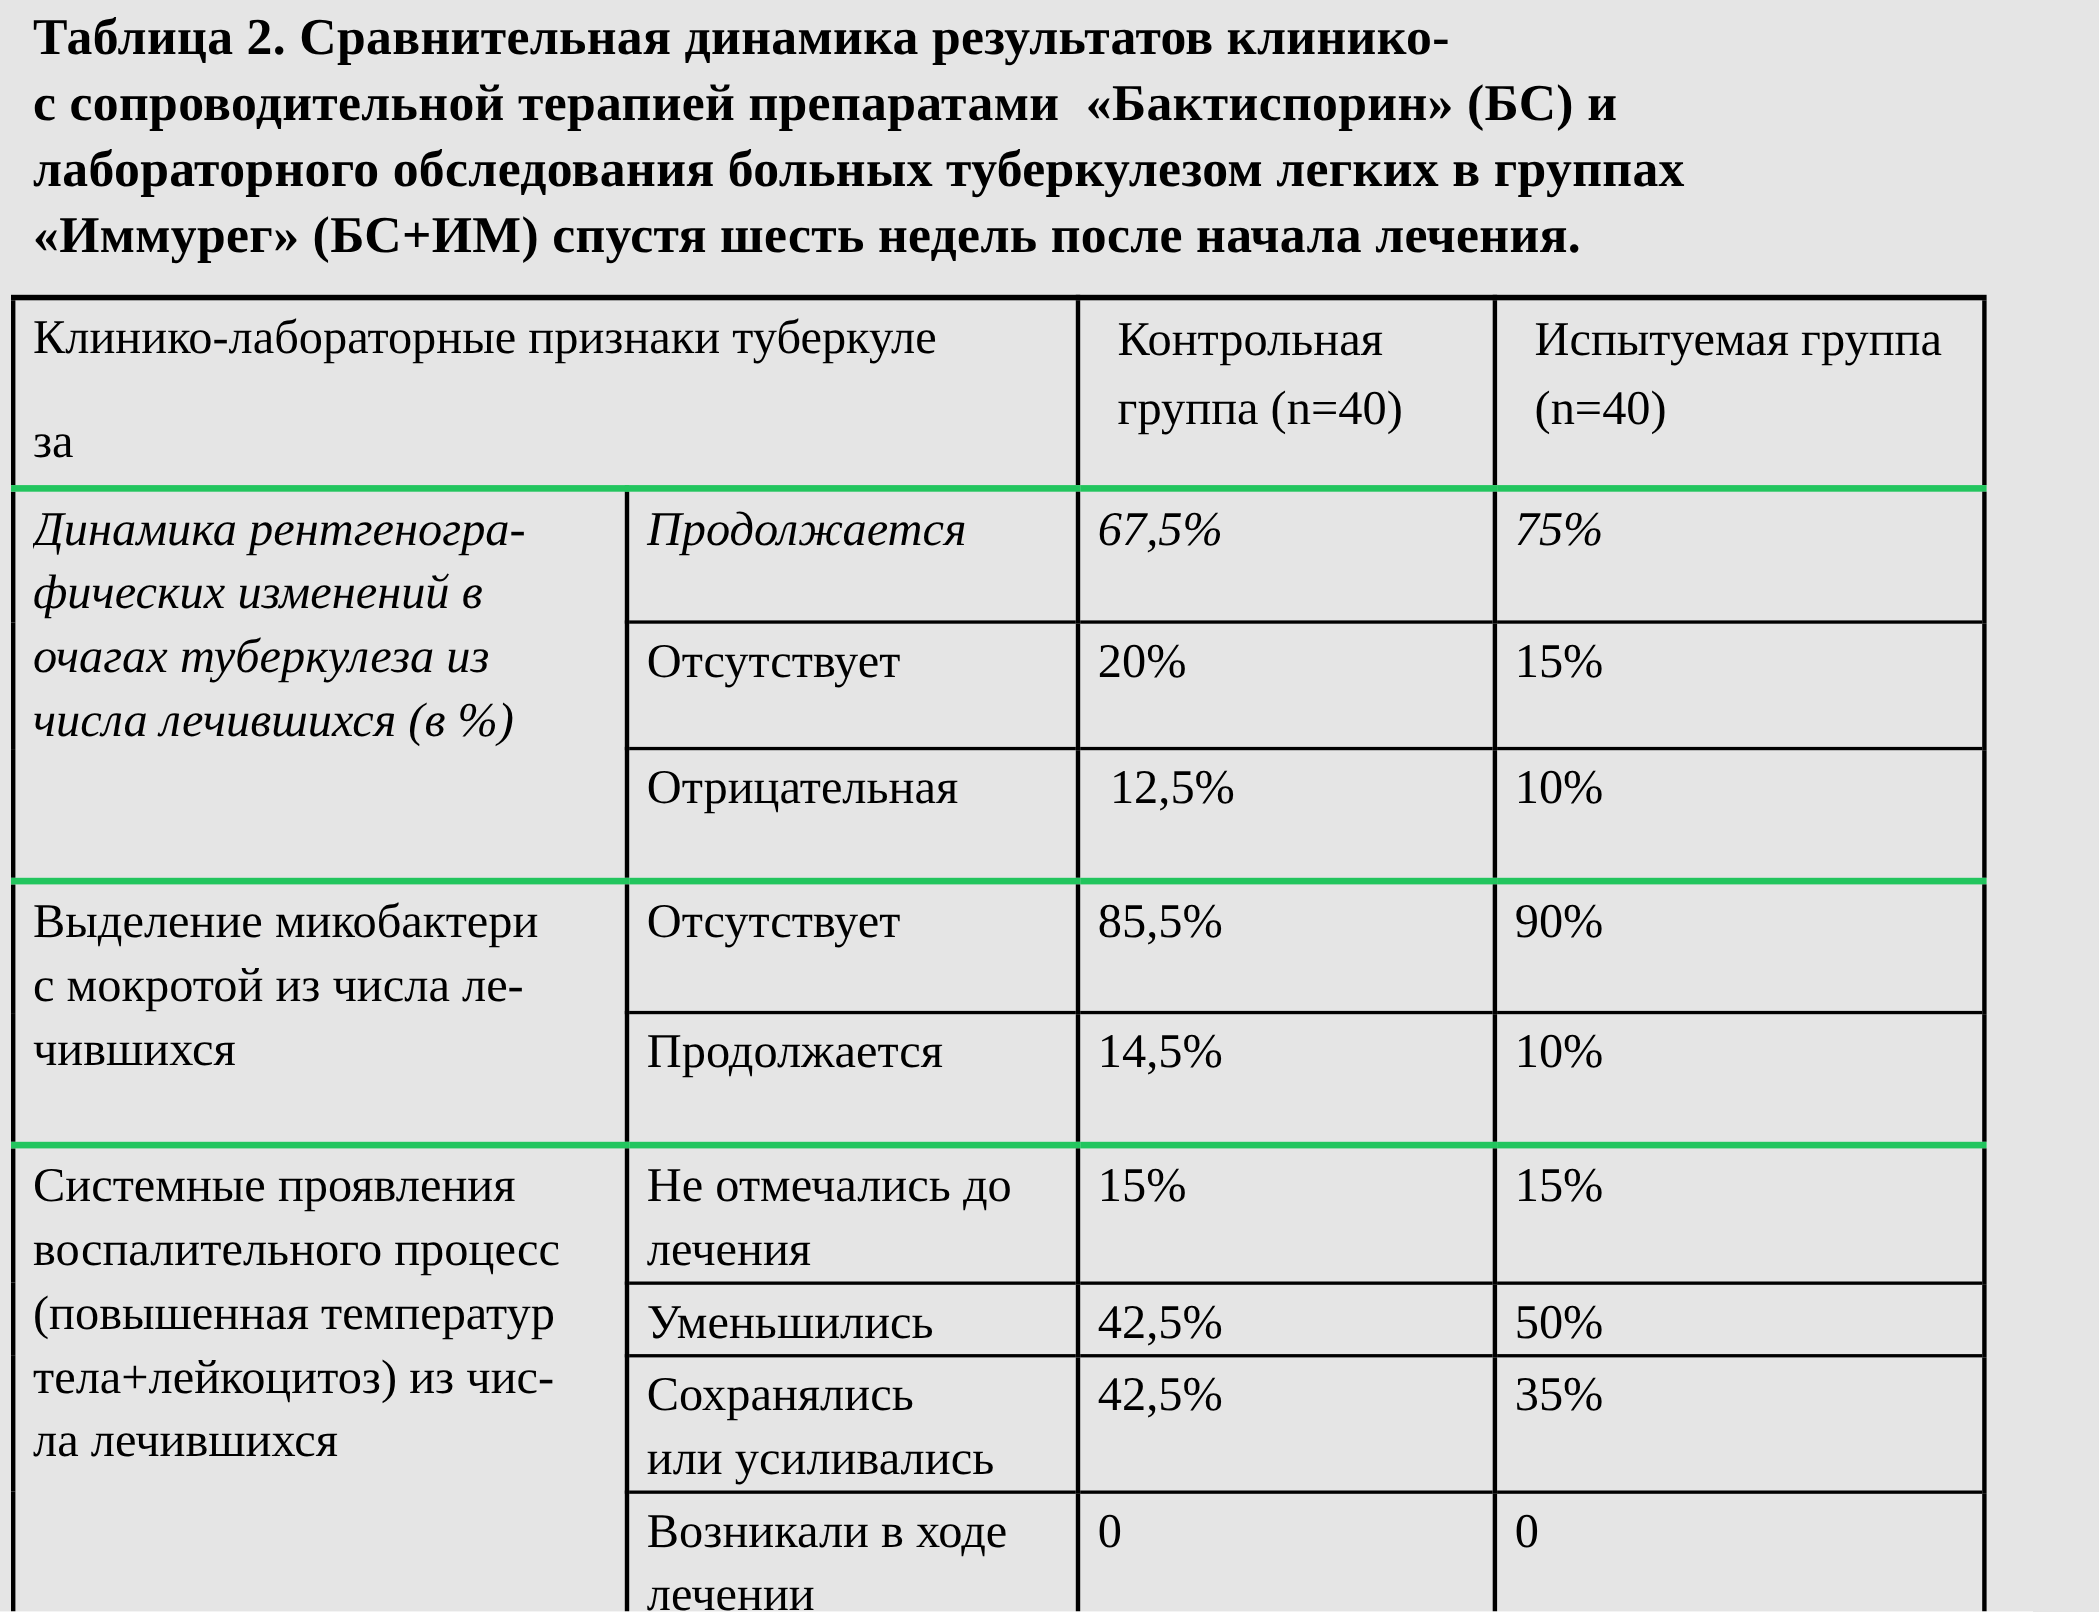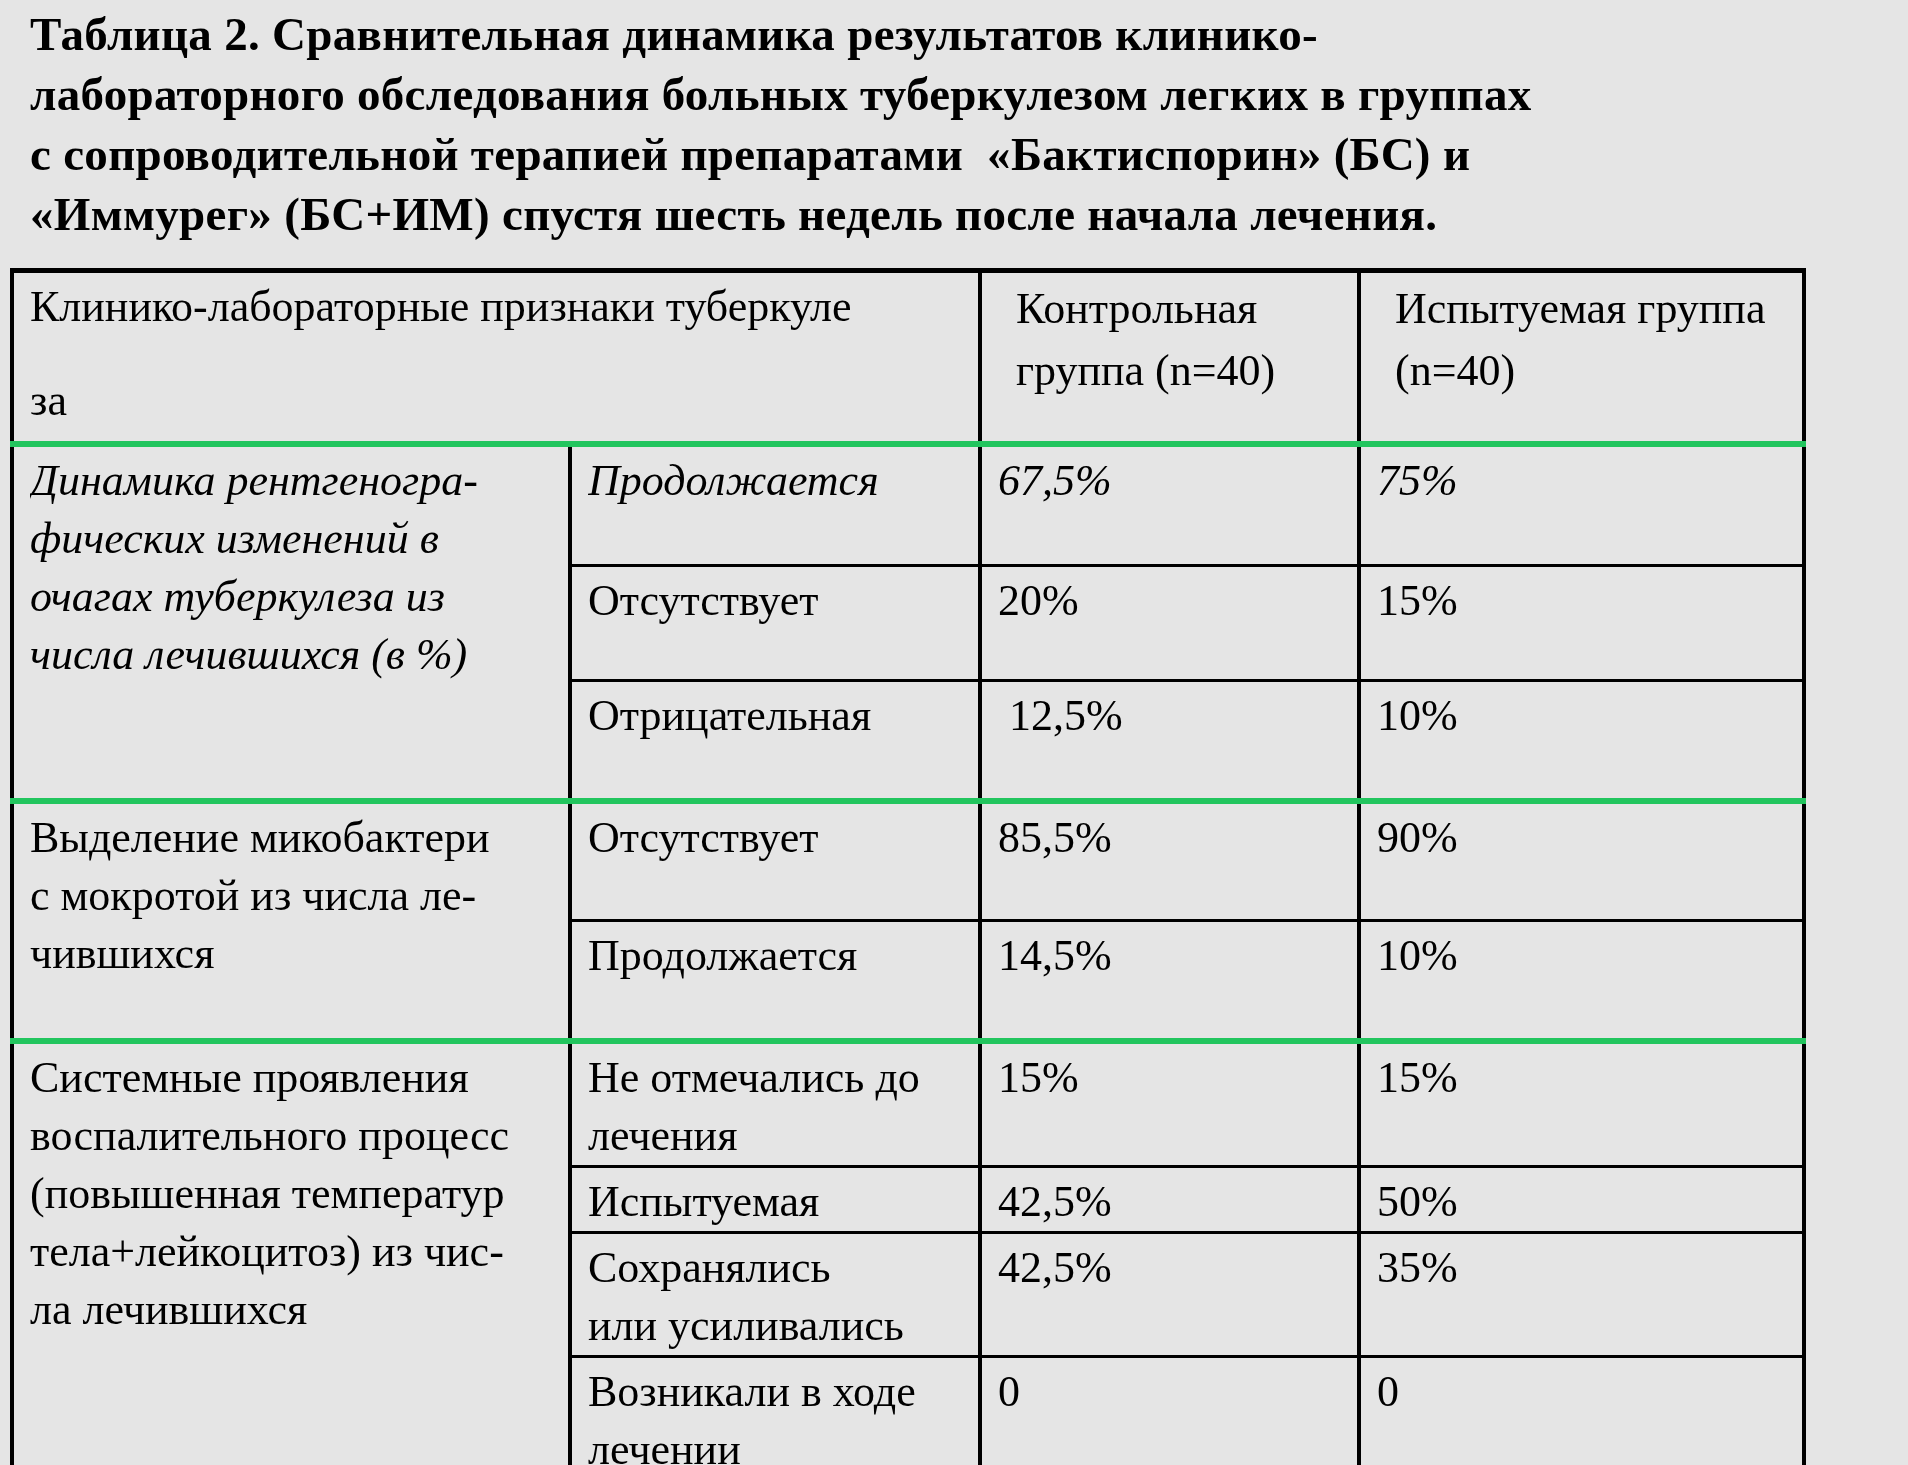--- a/index.html
+++ b/index.html
@@ -89,22 +89,22 @@
   }
   .gap { margin-bottom: 36px; }
 </style>
 </head>
 <body>
 
 <div class="page">
 
   <div class="title">
     <div class="title-line">Таблица 2. Сравнительная динамика результатов клинико-</div>
+    <div class="title-line">с сопроводительной терапией препаратами  «Бактиспорин» (БС) и</div>
     <div class="title-line">лабораторного обследования больных туберкулезом легких в группах</div>
-    <div class="title-line">с сопроводительной терапией препаратами  «Бактиспорин» (БС) и</div>
     <div class="title-line">«Иммурег» (БС+ИМ) спустя шесть недель после начала лечения.</div>
   </div>
 
   <div class="tablewrap">
     <table class="doc">
       <colgroup>
         <col class="cA">
           <col class="cB">
           <col class="cC">
           <col class="cD">
@@ -208,21 +208,21 @@
         </td>
         <td class="bb3">
           <span class="line">15%</span>
         </td>
         <td class="bb3">
           <span class="line">15%</span>
         </td>
       </tr>
       <tr class="r7">
         <td class="bb3">
-          <span class="line">Испытуемая</span>
+          <span class="line">Уменьшились</span>
         </td>
         <td class="bb3">
           <span class="line">42,5%</span>
         </td>
         <td class="bb3">
           <span class="line">50%</span>
         </td>
       </tr>
       <tr class="r8">
         <td class="bb3">

